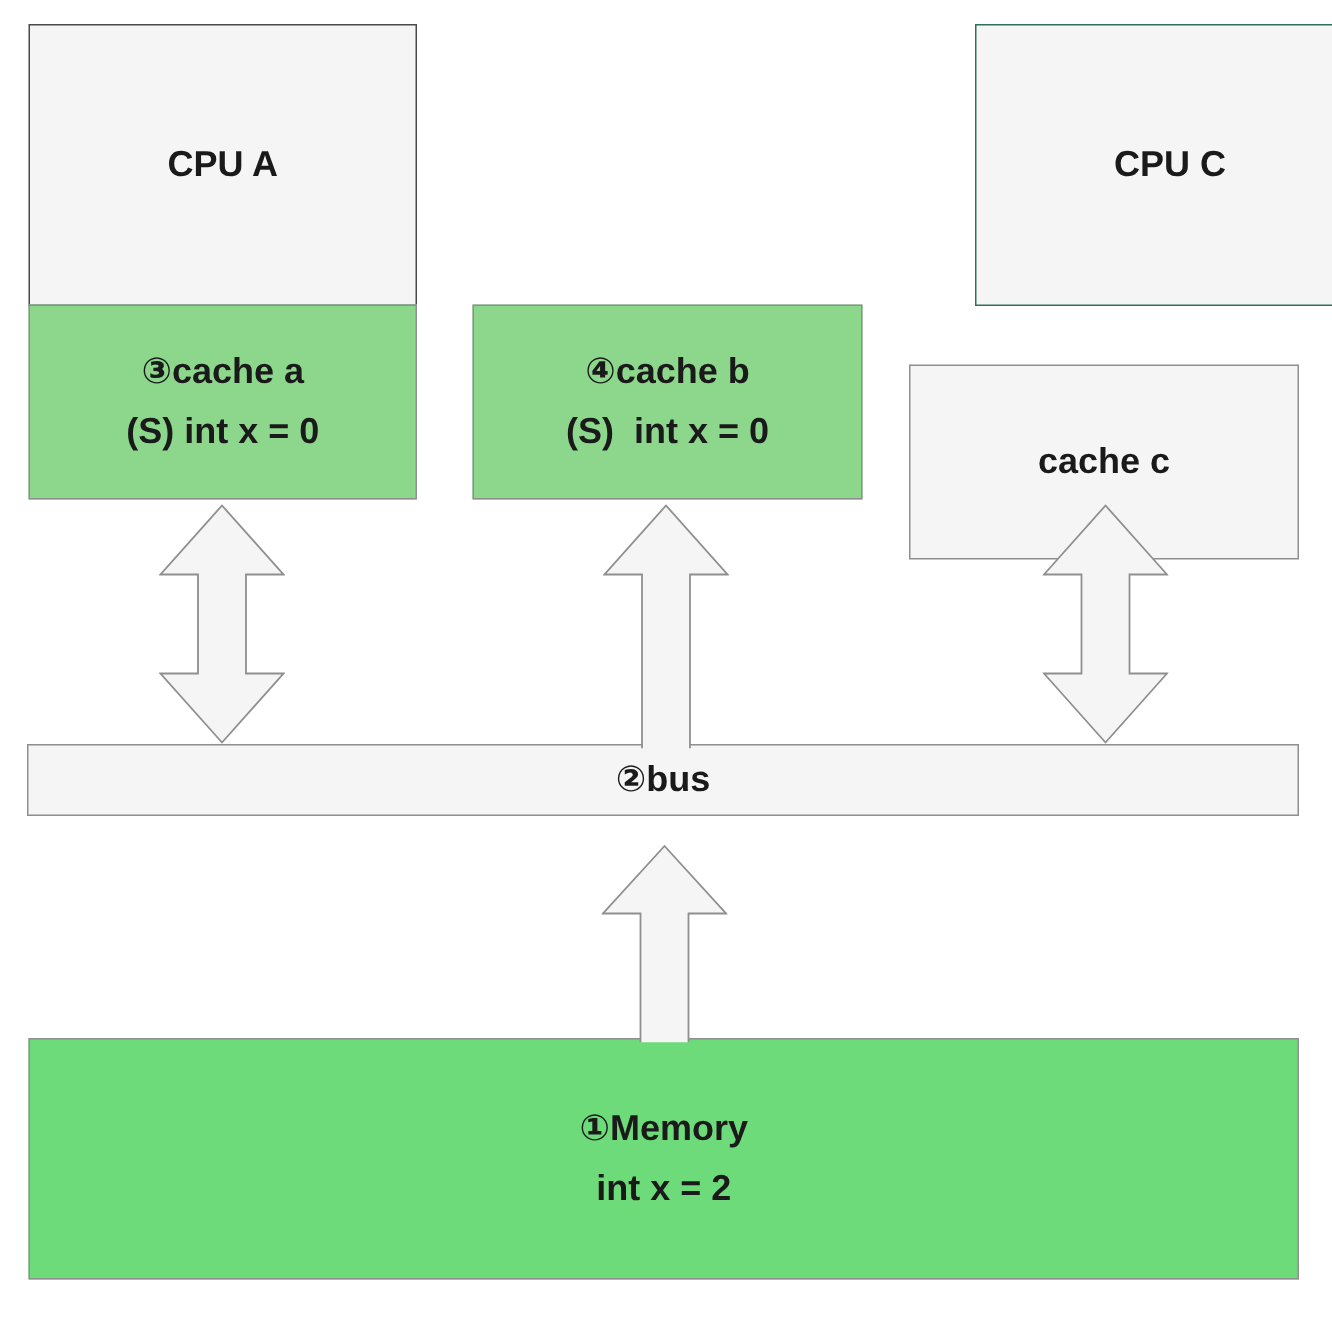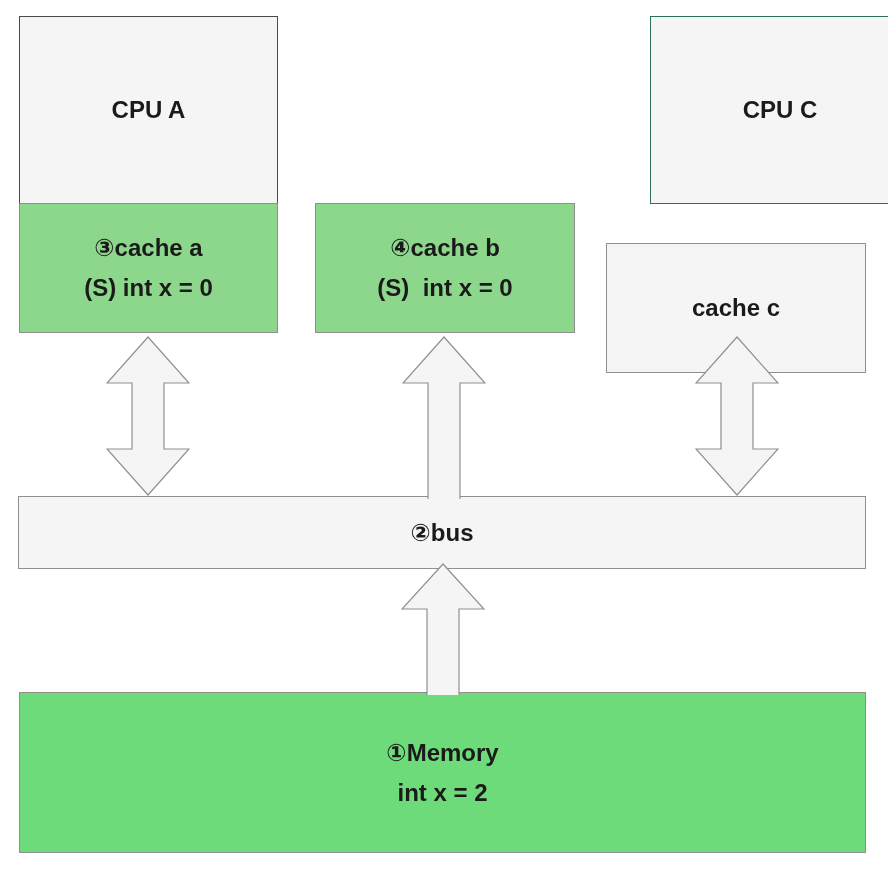--- a/index.html
+++ b/index.html
@@ -59,21 +59,21 @@
   }
   #cacheC {
     left: 606px; top: 203px; width: 260px; height: 130px;
     background: var(--box-fill, #f5f5f5);
     border: 1px solid var(--box-border, #8f8f8f);
     margin-top: 40px;
   }
 
   
   #bus {
-    left: 18px; top: 496px; width: 848px; height: 73px;
+    left: 18px; top: 496px; width: 848px; height: 48px;
     background: var(--box-fill, #f5f5f5);
     border: 1px solid var(--box-border, #8f8f8f);
     z-index: 1;
   }
   #memory {
     left: 19px; top: 692px; width: 847px; height: 161px;
     background: var(--memory-green, #6edb7a);
     border: 1px solid var(--box-border, #8f8f8f);
     z-index: 1;
   }

